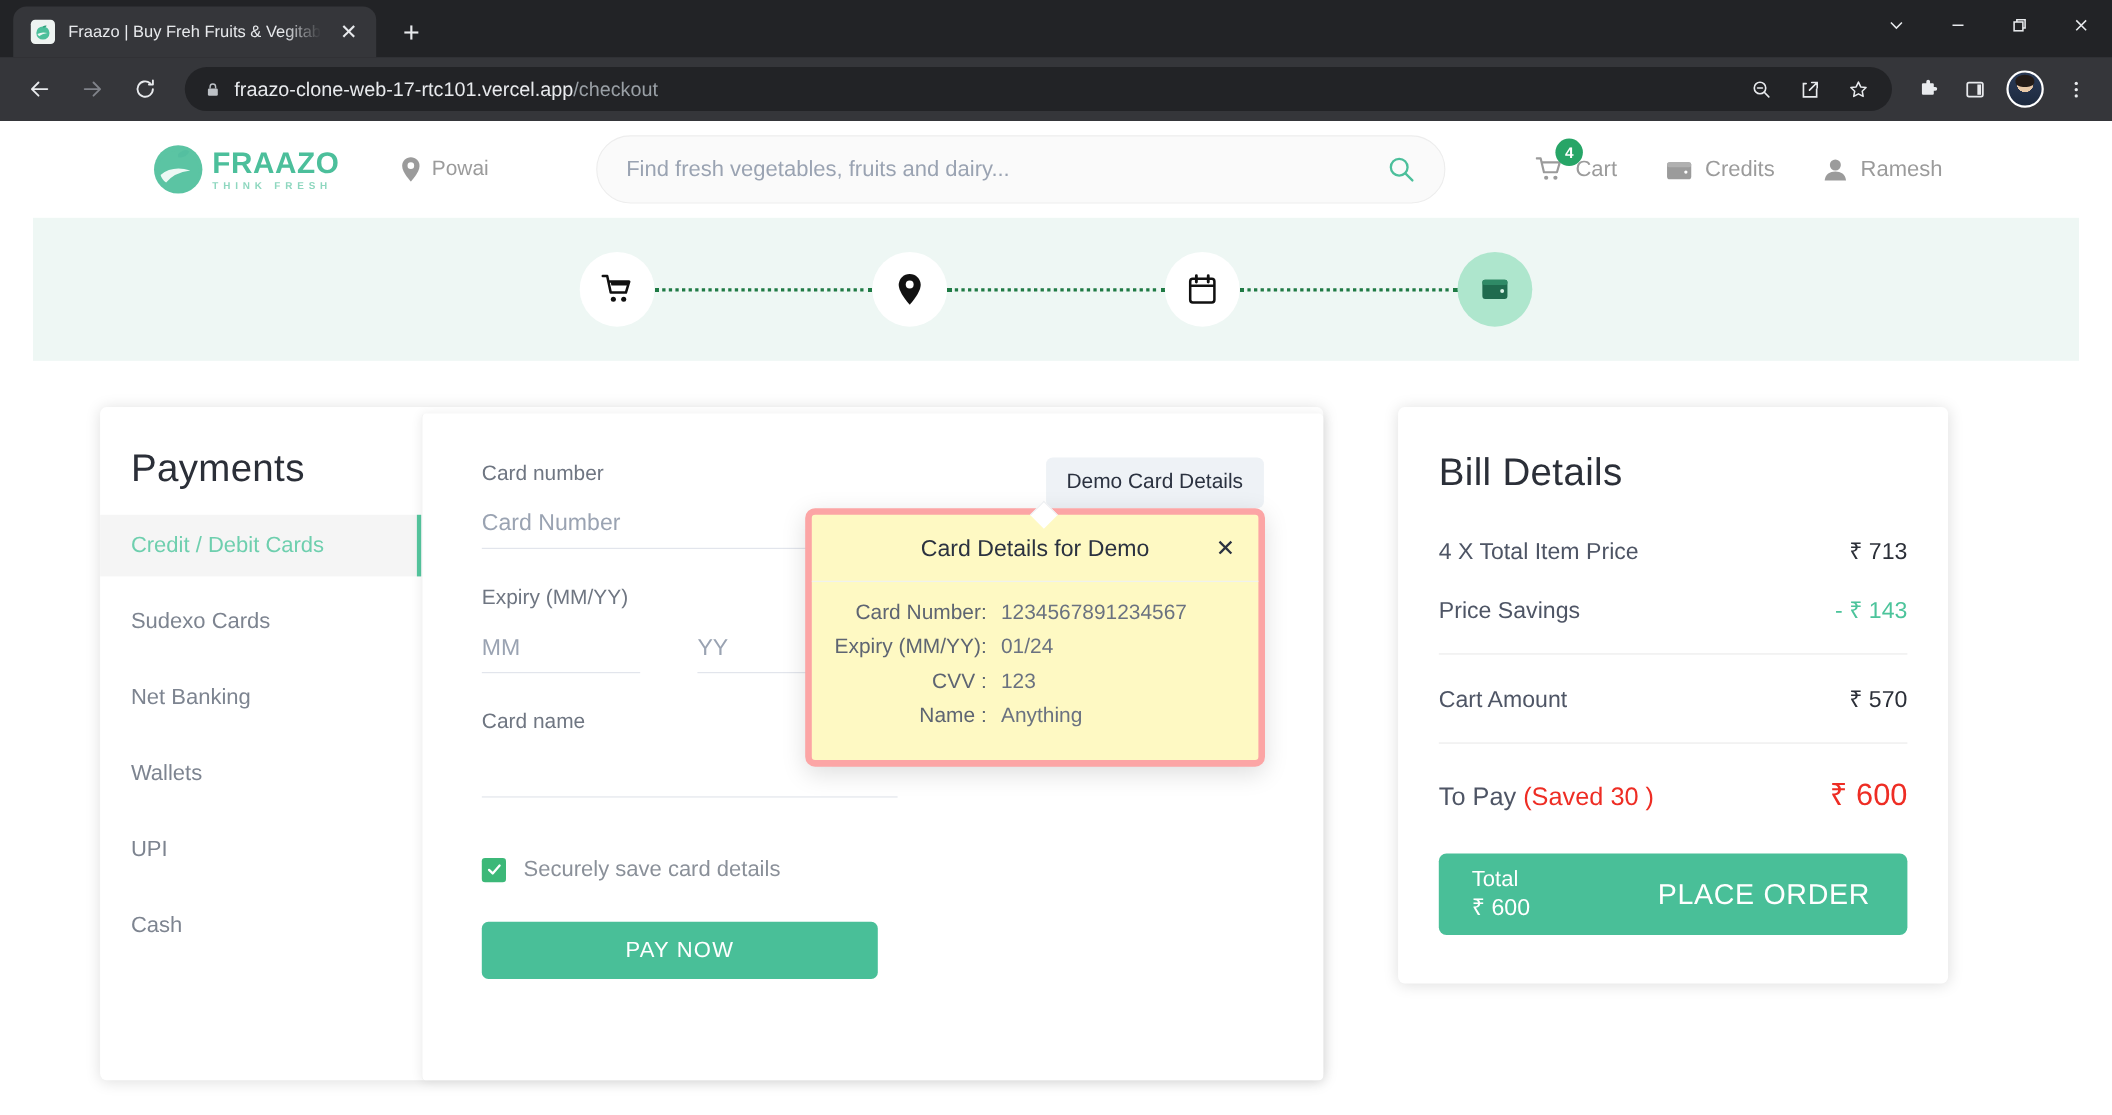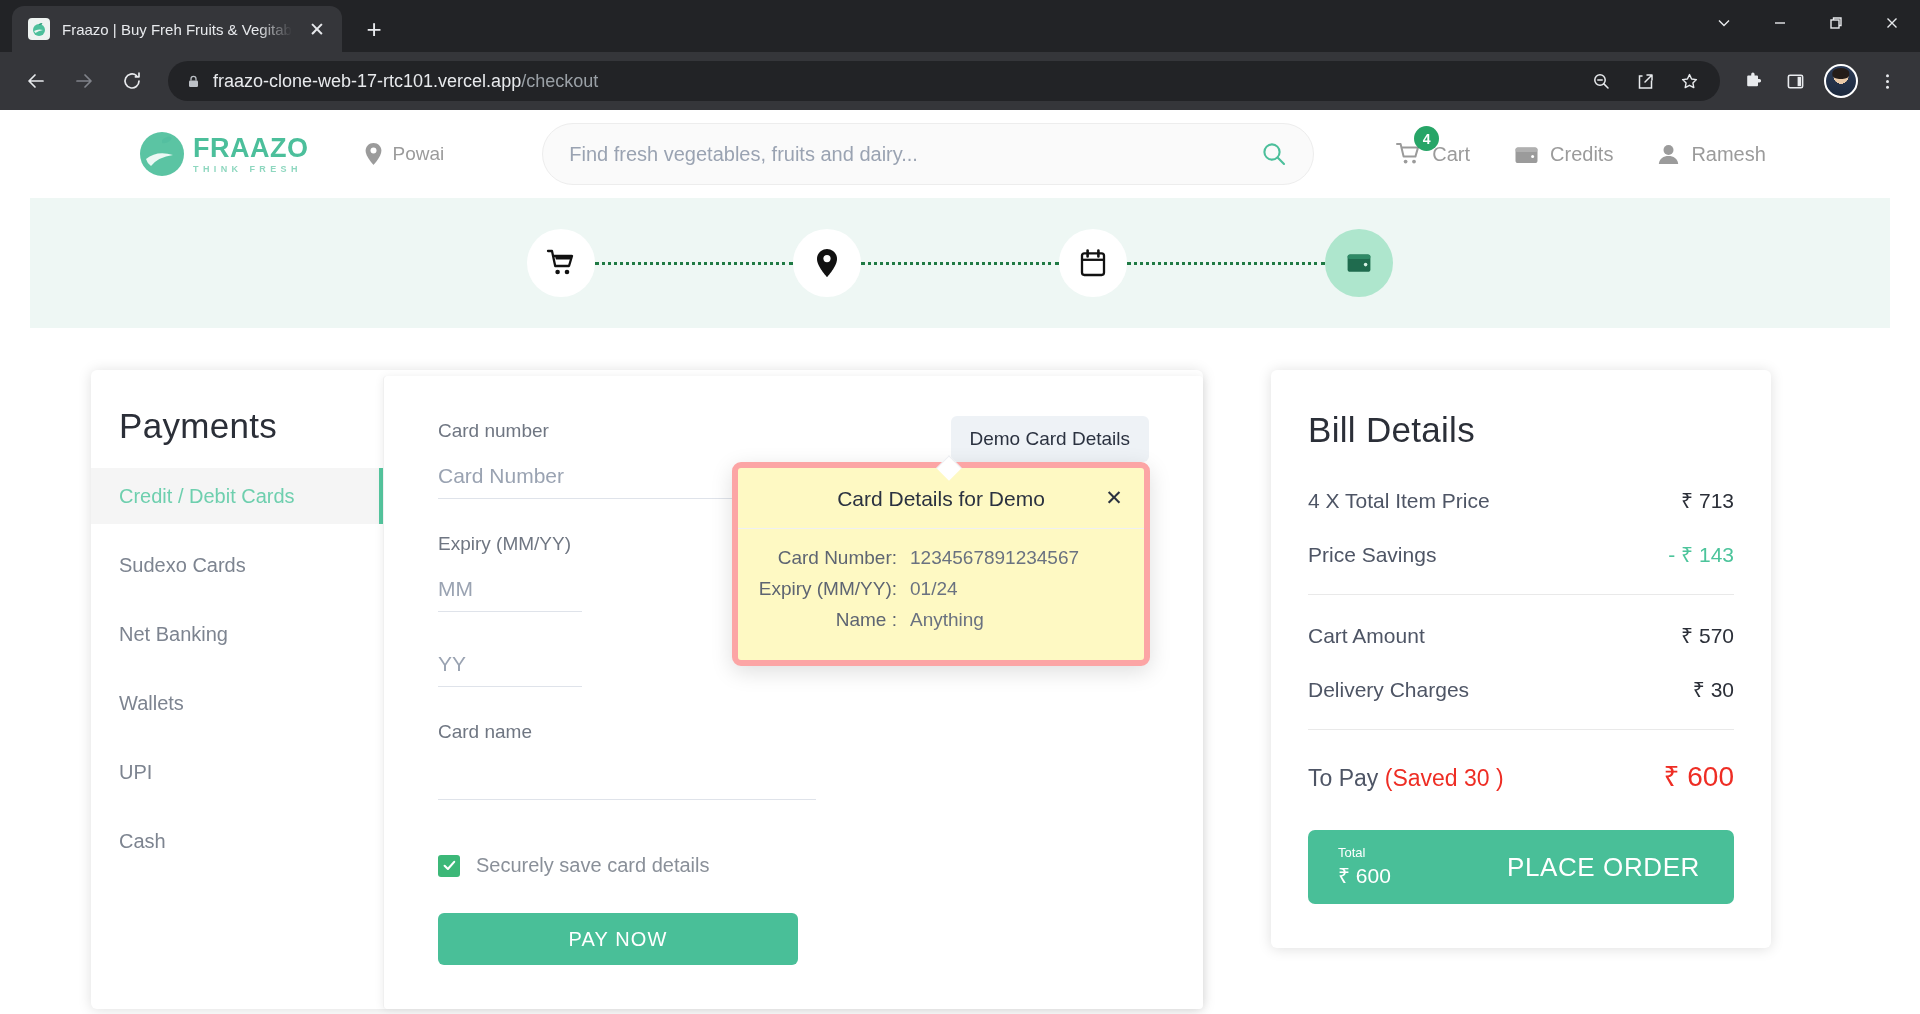--- a/index.html
+++ b/index.html
@@ -192,21 +192,21 @@
     border-radius: 4px; padding: 44px 54px 44px 54px; position: relative;
   }
   .field { margin-bottom: 34px; max-width: 378px; }
   .field-label { font-size: 19px; color: #6f7682; margin-bottom: 22px; }
   .field input {
     width: 100%; border: none; border-bottom: 1px solid #dfe3ea;
     outline: none; background: transparent; padding: 0 0 10px 0;
     font-family: inherit; font-size: 21px; color: #5d6470;
   }
   .field input::placeholder { color: #9aa3b2; }
-  .expiry-row { display: flex; gap: 40px; flex-direction: column; }
+  .expiry-row { display: flex; gap: 52px; }
   .expiry-row .field { margin-bottom: 0; max-width: none; }
   .expiry-row input { width: 144px; }
   .save-row {
     display: flex; align-items: center; gap: 16px; margin: 54px 0 36px 0;
   }
   .checkbox {
     width: 22px; height: 22px; border-radius: 3px; background: #3cb878;
     display: flex; align-items: center; justify-content: center; flex: 0 0 auto;
   }
   .save-label { font-size: 20px; color: #8a9099; }
@@ -268,21 +268,21 @@
   .bill-row.total { margin-bottom: 0; font-size: 23px; gap: 20px; }
   .bill-row.total .saved { color: #ee2d24; }
   .bill-row.total .val { color: #ee2d24; font-size: 28px; }
   .place-order {
     margin-top: 36px; width: 100%; height: 74px; border: none;
     border-radius: 7px; background: #49bf98; color: #fff;
     display: flex; align-items: center; justify-content: space-between;
     padding: 0 34px 0 30px; cursor: pointer; font-family: inherit;
   }
   .po-total { text-align: left; line-height: 1.3; }
-  .po-total .lbl { font-size: 13px; }
+  .po-total .lbl { font-size: 20px; }
   .po-total .amt { font-size: 21px; }
   .po-cta { font-size: 26px; letter-spacing: .6px; }
 
   svg { display: block; }
 </style>
 </head>
 <body>
 
 <div class="browser-chrome">
 
@@ -571,20 +571,24 @@
           <div class="popover-body">
             <div class="kv">
               <span class="kv-label">Card Number:</span>
               <span class="kv-value">1234567891234567</span>
             </div>
             <div class="kv">
               <span class="kv-label">Expiry (MM/YY):</span>
               <span class="kv-value">01/24</span>
             </div>
             <div class="kv">
+              <span class="kv-label">CVV :</span>
+              <span class="kv-value">123</span>
+            </div>
+            <div class="kv">
               <span class="kv-label">Name :</span>
               <span class="kv-value">Anything</span>
             </div>
           </div>
         </div>
       </div>
     </div>
 
     <div class="card bill-card">
       <div class="bill-title">Bill Details</div>
@@ -596,24 +600,20 @@
       <div class="bill-row">
         <span>Price Savings</span>
         <span class="val save">- ₹ 143</span>
       </div>
 
       <div class="bill-sep"></div>
 
       <div class="bill-row">
         <span>Cart Amount</span>
         <span class="val">₹ 570</span>
-      </div>
-      <div class="bill-row">
-        <span>Delivery Charges</span>
-        <span class="val">₹ 30</span>
       </div>
 
       <div class="bill-sep"></div>
 
       <div class="bill-row total">
         <span><span>To Pay </span><span class="saved">(Saved 30 )</span></span>
         <span class="val">₹ 600</span>
       </div>
 
       <button class="place-order">

